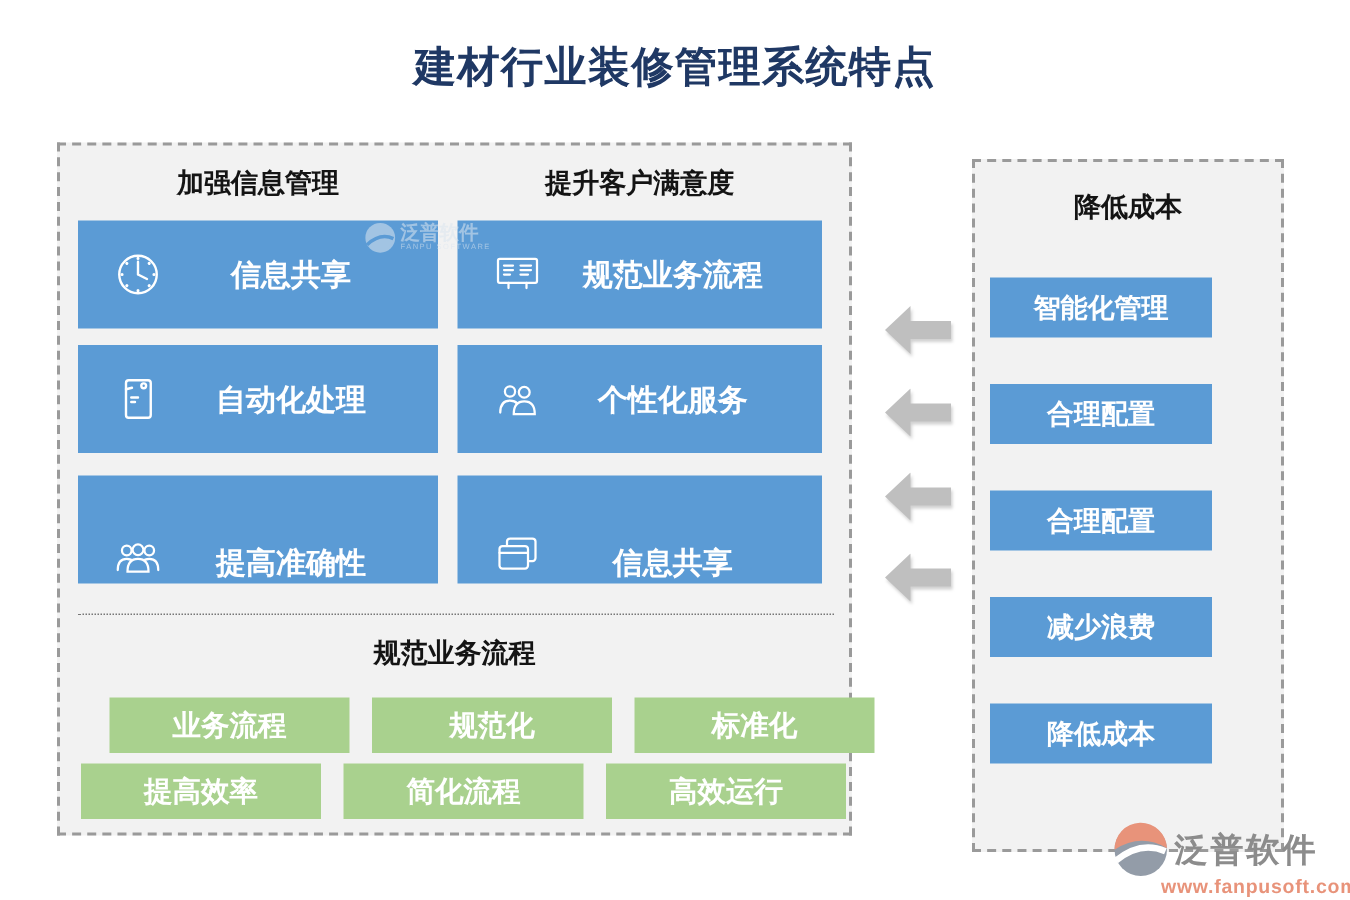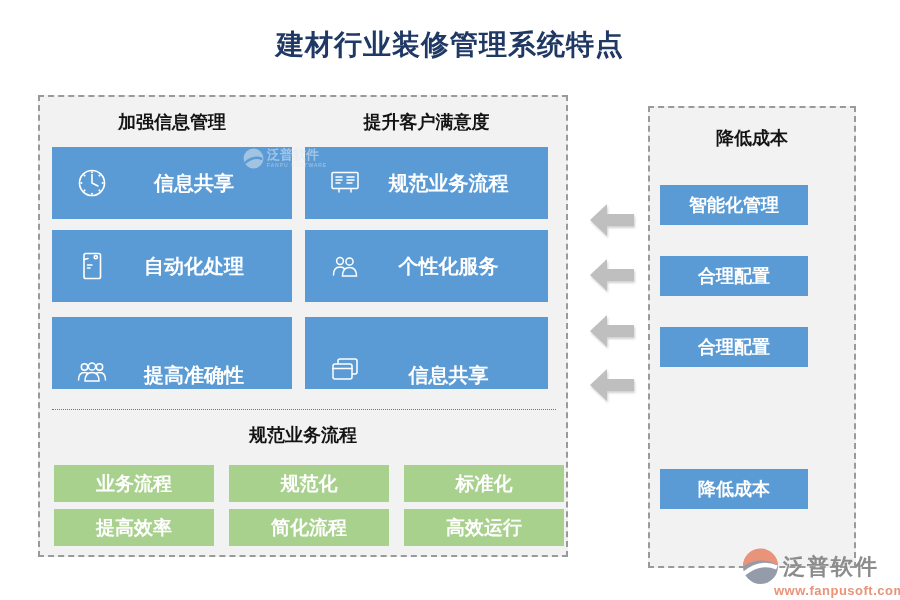--- a/index.html
+++ b/index.html
@@ -46,21 +46,21 @@
     position:absolute; left:12px; right:10px; top:312px;
     border-top:1px dotted #777;
   }
 
   .green-box {
     position:absolute; width:160px; height:37px; background:#A9D18E;
     display:flex; align-items:center; justify-content:center;
     color:#ffffff; font-weight:bold; font-size:19px; white-space:nowrap;
   }
   .gb-c1 { left:14px; } .gb-c2 { left:189px; } .gb-c3 { left:364px; }
-  .gb-r1 { top:368px; } .gb-r2 { top:412px;font-family:Liberation Serif, serif; }
+  .gb-r1 { top:368px;margin-left:19px; } .gb-r2 { top:412px;font-family:Liberation Serif, serif; }
 
   .cost-box {
     position:absolute; left:10px; width:148px; height:40px; background:#5B9BD5;
     display:flex; align-items:center; justify-content:center;
     color:#ffffff; font-weight:bold; font-size:18px; white-space:nowrap;
   }
   .cb-1 { top:77px; } .cb-2 { top:148px; } .cb-3 { top:219px; }
   .cb-4 { top:290px; } .cb-5 { top:361px; }
 
   .arrow {
@@ -224,20 +224,21 @@
   <svg viewBox="0 0 44 32" width="44" height="32">
       <polygon points="0,16 17,0 17,10 44,10 44,22 17,22 17,32" fill="#BFBFBF"></polygon>
     </svg>
 </span>
 
 <div class="panel panel-right">
   <div class="col-header hdr-cost">降低成本</div>
   <div class="cost-box cb-1">智能化管理</div>
   <div class="cost-box cb-2">合理配置</div>
   <div class="cost-box cb-3">合理配置</div>
+  <div class="cost-box cb-4">减少浪费</div>
   <div class="cost-box cb-5">降低成本</div>
 </div>
 
 <div class="footer-brand">
   <div class="footer-row">
     <span>
       <svg viewBox="0 0 36 36" width="37" height="37">
         <circle cx="18" cy="18" r="17" fill="#939CA8"></circle>
         <path d="M1,18 A17,17 0 0 1 35,17 Q18,7 1,18 Z" fill="#E8937A"></path>
         <path d="M2,25 Q18,12 34,19" stroke="#ffffff" stroke-width="4.2" fill="none"></path>

